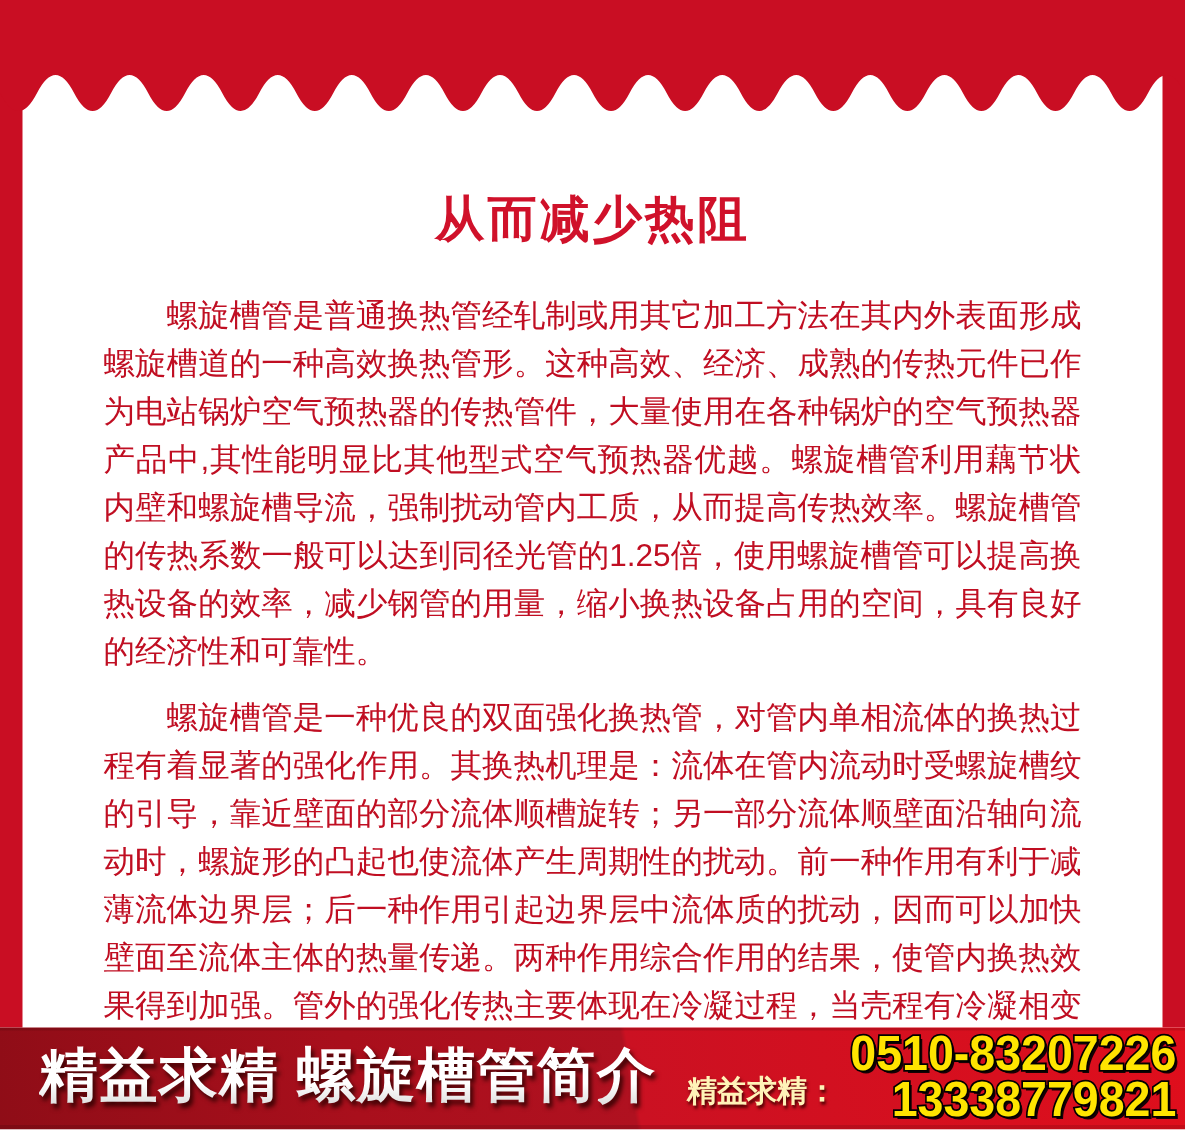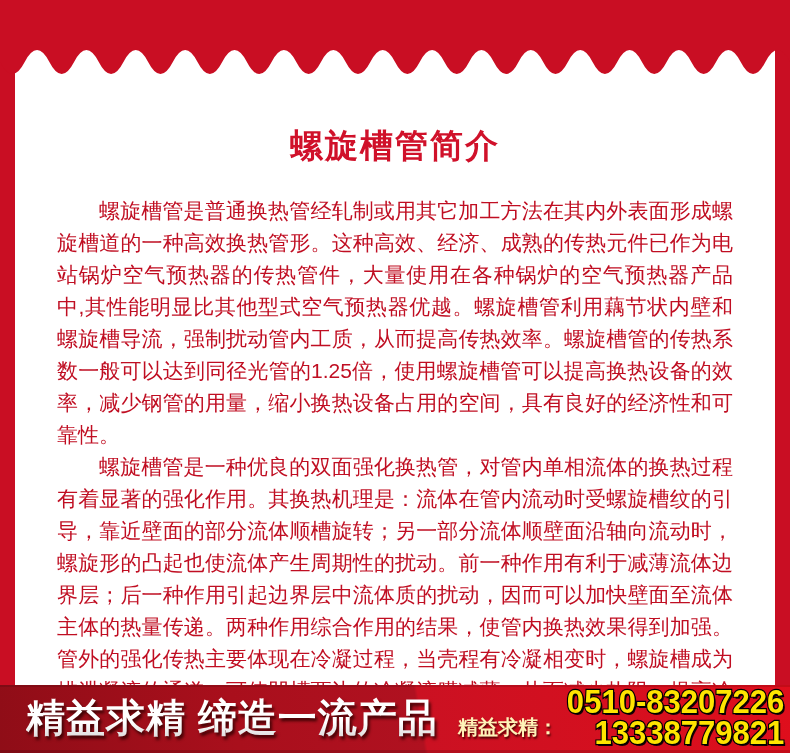--- a/index.html
+++ b/index.html
@@ -37,21 +37,21 @@
     letter-spacing:2px;
   }
   .article{
     margin:26px 42px 0 42px;
     color:#c00e22;
     font-size:21px;
     line-height:32px;
     text-align:justify;
   }
   .article p{
-    margin:0;
+    margin:12px;
     text-indent:2em;
   }
 
   
   .bottom-bar{
     position:absolute;left:0;bottom:0;width:790px;height:68px;z-index:4;
     background:linear-gradient(80deg,
       #8f0d17 0%, #a90f1c 30%, #b01120 53%,
       #cb1122 53.4%, #df0e1c 100%);
     box-shadow:inset 0 2px 0 rgba(0,0,0,.12), inset 0 -3px 0 rgba(0,0,0,.12);
@@ -93,27 +93,27 @@
 <body>
 
 <svg class="top-wave" viewBox="0 0 790 80" preserveAspectRatio="none">
   <path fill="#c90e23" d="M790,0 L0,0 L0,62 q12.34,24 24.69,0 q12.34,-24 24.69,0 q12.34,24 24.69,0 q12.34,-24 24.69,0 q12.34,24 24.69,0 q12.34,-24 24.69,0 q12.34,24 24.69,0 q12.34,-24 24.69,0 q12.34,24 24.69,0 q12.34,-24 24.69,0 q12.34,24 24.69,0 q12.34,-24 24.69,0 q12.34,24 24.69,0 q12.34,-24 24.69,0 q12.34,24 24.69,0 q12.34,-24 24.69,0 q12.34,24 24.69,0 q12.34,-24 24.69,0 q12.34,24 24.69,0 q12.34,-24 24.69,0 q12.34,24 24.69,0 q12.34,-24 24.69,0 q12.34,24 24.69,0 q12.34,-24 24.69,0 q12.34,24 24.69,0 q12.34,-24 24.69,0 q12.34,24 24.69,0 q12.34,-24 24.69,0 q12.34,24 24.69,0 q12.34,-24 24.69,0 q12.34,24 24.69,0 q12.34,-24 24.69,0 L790,62 Z"></path>
 </svg>
 
 <div class="side-border left"></div>
 <div class="side-border right"></div>
 
 <div class="content">
-  <h1 class="page-title">螺旋槽管简介</h1>
+  <h1 class="page-title">从而减少热阻</h1>
   <div class="article">
     <p>螺旋槽管是普通换热管经轧制或用其它加工方法在其内外表面形成螺旋槽道的一种高效换热管形。这种高效、经济、成熟的传热元件已作为电站锅炉空气预热器的传热管件，大量使用在各种锅炉的空气预热器产品中,其性能明显比其他型式空气预热器优越。螺旋槽管利用藕节状内壁和螺旋槽导流，强制扰动管内工质，从而提高传热效率。螺旋槽管的传热系数一般可以达到同径光管的1.25倍，使用螺旋槽管可以提高换热设备的效率，减少钢管的用量，缩小换热设备占用的空间，具有良好的经济性和可靠性。</p>
     <p>螺旋槽管是一种优良的双面强化换热管，对管内单相流体的换热过程有着显著的强化作用。其换热机理是：流体在管内流动时受螺旋槽纹的引导，靠近壁面的部分流体顺槽旋转；另一部分流体顺壁面沿轴向流动时，螺旋形的凸起也使流体产生周期性的扰动。前一种作用有利于减薄流体边界层；后一种作用引起边界层中流体质的扰动，因而可以加快壁面至流体主体的热量传递。两种作用综合作用的结果，使管内换热效果得到加强。管外的强化传热主要体现在冷凝过程，当壳程有冷凝相变时，螺旋槽成为排泄凝液的通道，可使凹槽两边的冷凝液膜减薄，从而减少热阻，提高冷凝给热系数。</p>
   </div>
 </div>
 
 <div class="bottom-bar">
-  <div class="slogan">精益求精 缔造一流产品</div>
+  <div class="slogan">精益求精 螺旋槽管简介</div>
   <div class="hotline-label">精益求精：</div>
   <div class="phones">
     <div class="phone">0510-83207226</div>
     <div class="phone">13338779821</div>
   </div>
 </div>
 
 </body></html>

